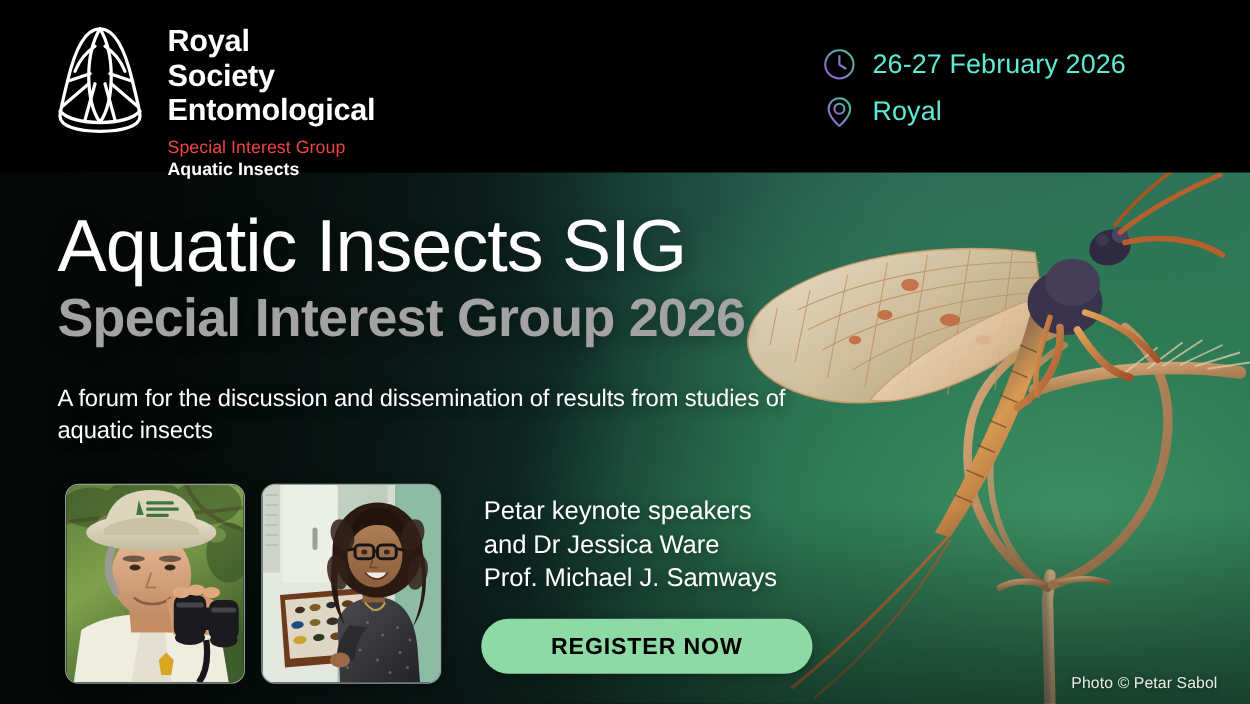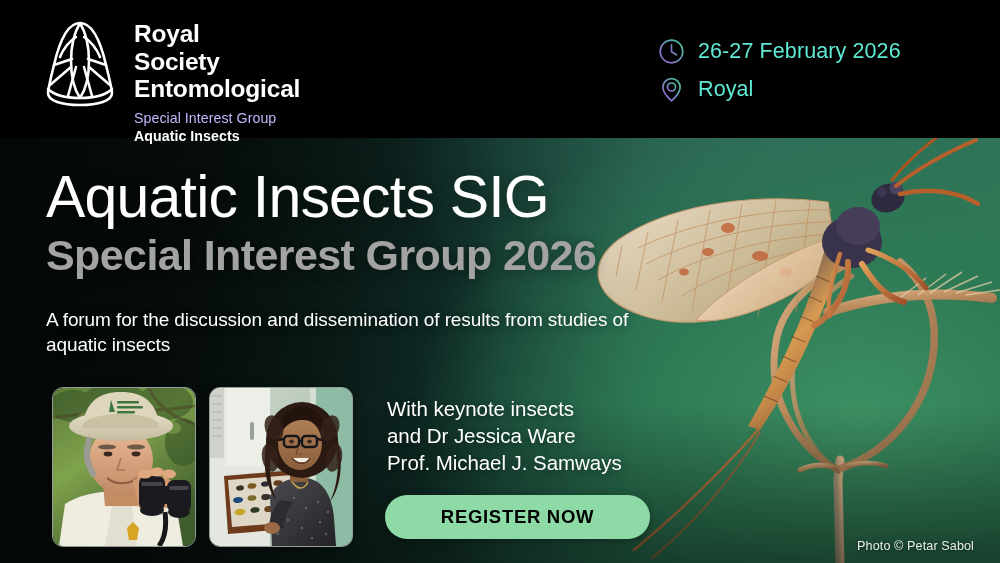--- a/index.html
+++ b/index.html
@@ -68,21 +68,21 @@
   .logo-mark { width: 84px; height: 92px; flex: none; }
   .logo-text { margin-left: 12px; padding-top: 3px; }
   .logo-name {
     color: #fff;
     font-size: 24.5px;
     font-weight: bold;
     line-height: 1.13;
     letter-spacing: -0.2px;
   }
   .logo-sub1 {
-    color: #c4b5fd;
+    color: #ef4444;
     font-size: 14.2px;
     font-weight: normal;
     margin-top: 7px;
     letter-spacing: 0.05px;
   }
   .logo-sub2 {
     color: #fff;
     font-size: 14.2px;
     font-weight: bold;
     margin-top: 2px;
@@ -570,21 +570,21 @@
           <path d="M82 70 C 88 76, 96 76, 100 70 Z" fill="#f0ece6"></path>
           <path d="M82 70 C 88 77, 96 77, 100 70" fill="none" stroke="#5c3422" stroke-width="1.4"></path>
           <path d="M88 60 L86 66 L92 66" fill="none" stroke="#6e452c" stroke-width="1.2"></path>
 
           <path d="M82 94 C 88 102, 94 102, 98 94" fill="none" stroke="#c9a44c" stroke-width="1.6"></path>
         </svg>
       </div>
     </div>
 
     <div class="keynote">
-      <div>With keynote insects</div>
+      <div>Petar keynote speakers</div>
       <div>and Dr Jessica Ware</div>
       <div>Prof. Michael J. Samways</div>
     </div>
 
     <button class="cta">REGISTER NOW</button>
   </div>
 
   <div class="credit">Photo © Petar Sabol</div>
 
 </div>

